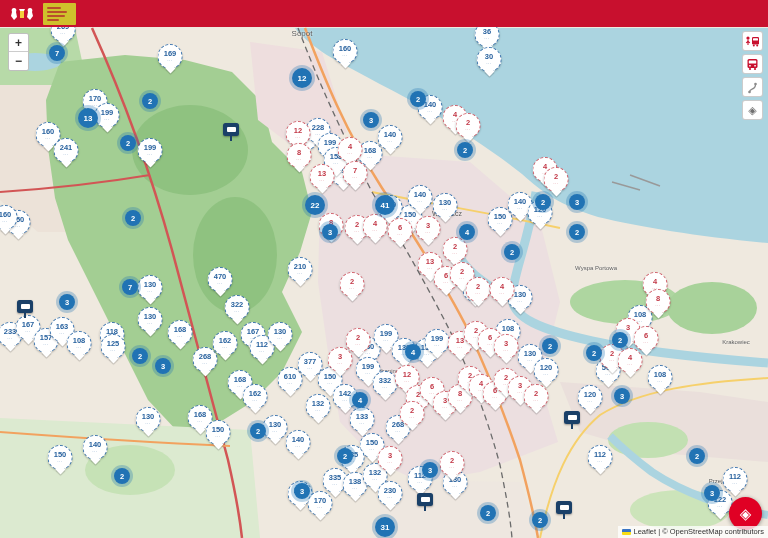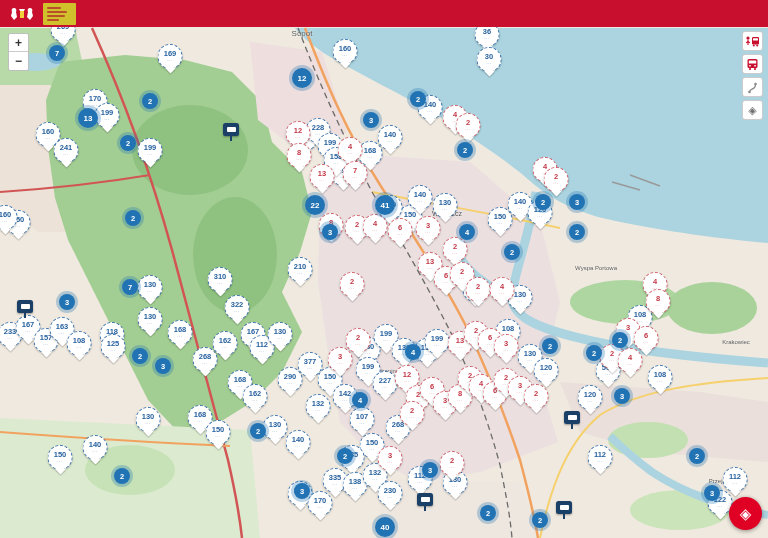--- a/index.html
+++ b/index.html
@@ -196,21 +196,21 @@
         </div>
         <div class="mk pin blue" style="left: 520px; top: 190px;">
           <span class="num">140</span>
           <span class="sub">···</span>
         </div>
         <div class="mk pin blue" style="left: 540px; top: 198px;">
           <span class="num">120</span>
           <span class="sub">···</span>
         </div>
         <div class="mk pin blue" style="left: 220px; top: 265px;">
-          <span class="num">310</span>
+          <span class="num">470</span>
           <span class="sub">···</span>
         </div>
         <div class="mk pin blue" style="left: 237px; top: 293px;">
           <span class="num">322</span>
           <span class="sub">···</span>
         </div>
         <div class="mk pin blue" style="left: 300px; top: 255px;">
           <span class="num">210</span>
           <span class="sub">···</span>
         </div>
@@ -284,21 +284,21 @@
         </div>
         <div class="mk pin blue" style="left: 240px; top: 368px;">
           <span class="num">168</span>
           <span class="sub">···</span>
         </div>
         <div class="mk pin blue" style="left: 255px; top: 382px;">
           <span class="num">162</span>
           <span class="sub">···</span>
         </div>
         <div class="mk pin blue" style="left: 290px; top: 365px;">
-          <span class="num">290</span>
+          <span class="num">610</span>
           <span class="sub">···</span>
         </div>
         <div class="mk pin blue" style="left: 310px; top: 350px;">
           <span class="num">377</span>
           <span class="sub">···</span>
         </div>
         <div class="mk pin blue" style="left: 330px; top: 365px;">
           <span class="num">150</span>
           <span class="sub">···</span>
         </div>
@@ -328,21 +328,21 @@
         </div>
         <div class="mk pin blue" style="left: 437px; top: 327px;">
           <span class="num">199</span>
           <span class="sub">···</span>
         </div>
         <div class="mk pin blue" style="left: 368px; top: 355px;">
           <span class="num">199</span>
           <span class="sub">···</span>
         </div>
         <div class="mk pin blue" style="left: 385px; top: 369px;">
-          <span class="num">227</span>
+          <span class="num">332</span>
           <span class="sub">···</span>
         </div>
         <div class="mk pin blue" style="left: 508px; top: 317px;">
           <span class="num">108</span>
           <span class="sub">···</span>
         </div>
         <div class="mk pin blue" style="left: 530px; top: 342px;">
           <span class="num">130</span>
           <span class="sub">···</span>
         </div>
@@ -368,21 +368,21 @@
         </div>
         <div class="mk pin blue" style="left: 475px; top: 275px;">
           <span class="num">150</span>
           <span class="sub">···</span>
         </div>
         <div class="mk pin blue" style="left: 520px; top: 283px;">
           <span class="num">130</span>
           <span class="sub">···</span>
         </div>
         <div class="mk pin blue" style="left: 362px; top: 405px;">
-          <span class="num">107</span>
+          <span class="num">133</span>
           <span class="sub">···</span>
         </div>
         <div class="mk pin blue" style="left: 398px; top: 413px;">
           <span class="num">268</span>
           <span class="sub">···</span>
         </div>
         <div class="mk pin blue" style="left: 372px; top: 431px;">
           <span class="num">150</span>
           <span class="sub">···</span>
         </div>
@@ -674,21 +674,21 @@
         <div class="mk cl s1" style="left: 413px; top: 325px;">4</div>
         <div class="mk cl s1" style="left: 360px; top: 373px;">4</div>
         <div class="mk cl s1" style="left: 550px; top: 319px;">2</div>
         <div class="mk cl s1" style="left: 594px; top: 326px;">2</div>
         <div class="mk cl s1" style="left: 620px; top: 313px;">2</div>
         <div class="mk cl s1" style="left: 622px; top: 369px;">3</div>
         <div class="mk cl s1" style="left: 258px; top: 404px;">2</div>
         <div class="mk cl s1" style="left: 345px; top: 429px;">2</div>
         <div class="mk cl s1" style="left: 430px; top: 443px;">3</div>
         <div class="mk cl s1" style="left: 488px; top: 486px;">2</div>
-        <div class="mk cl s2" style="left: 385px; top: 500px;">40</div>
+        <div class="mk cl s2" style="left: 385px; top: 500px;">31</div>
         <div class="mk cl s1" style="left: 302px; top: 464px;">3</div>
         <div class="mk cl s1" style="left: 122px; top: 449px;">2</div>
         <div class="mk cl s1" style="left: 697px; top: 429px;">2</div>
         <div class="mk cl s1" style="left: 712px; top: 466px;">3</div>
         <div class="mk cl s1" style="left: 540px; top: 493px;">2</div>
         <div class="mk board" style="left: 231px; top: 114px;">
           <div class="box">
             <div class="scr"></div>
           </div>
           <div class="pole"></div>
@@ -772,14 +772,18 @@
     </button>
     <button class="rbtn">
       <span class="glyph">◈</span>
     </button>
   </div>
 
   <button class="fab">
     <span>◈</span>
   </button>
 
+  <div class="attrib">
+    <span class="uaflag"></span>
+    <span>Leaflet | © OpenStreetMap contributors</span>
+  </div>
 
 </div>
 
 </body></html>

